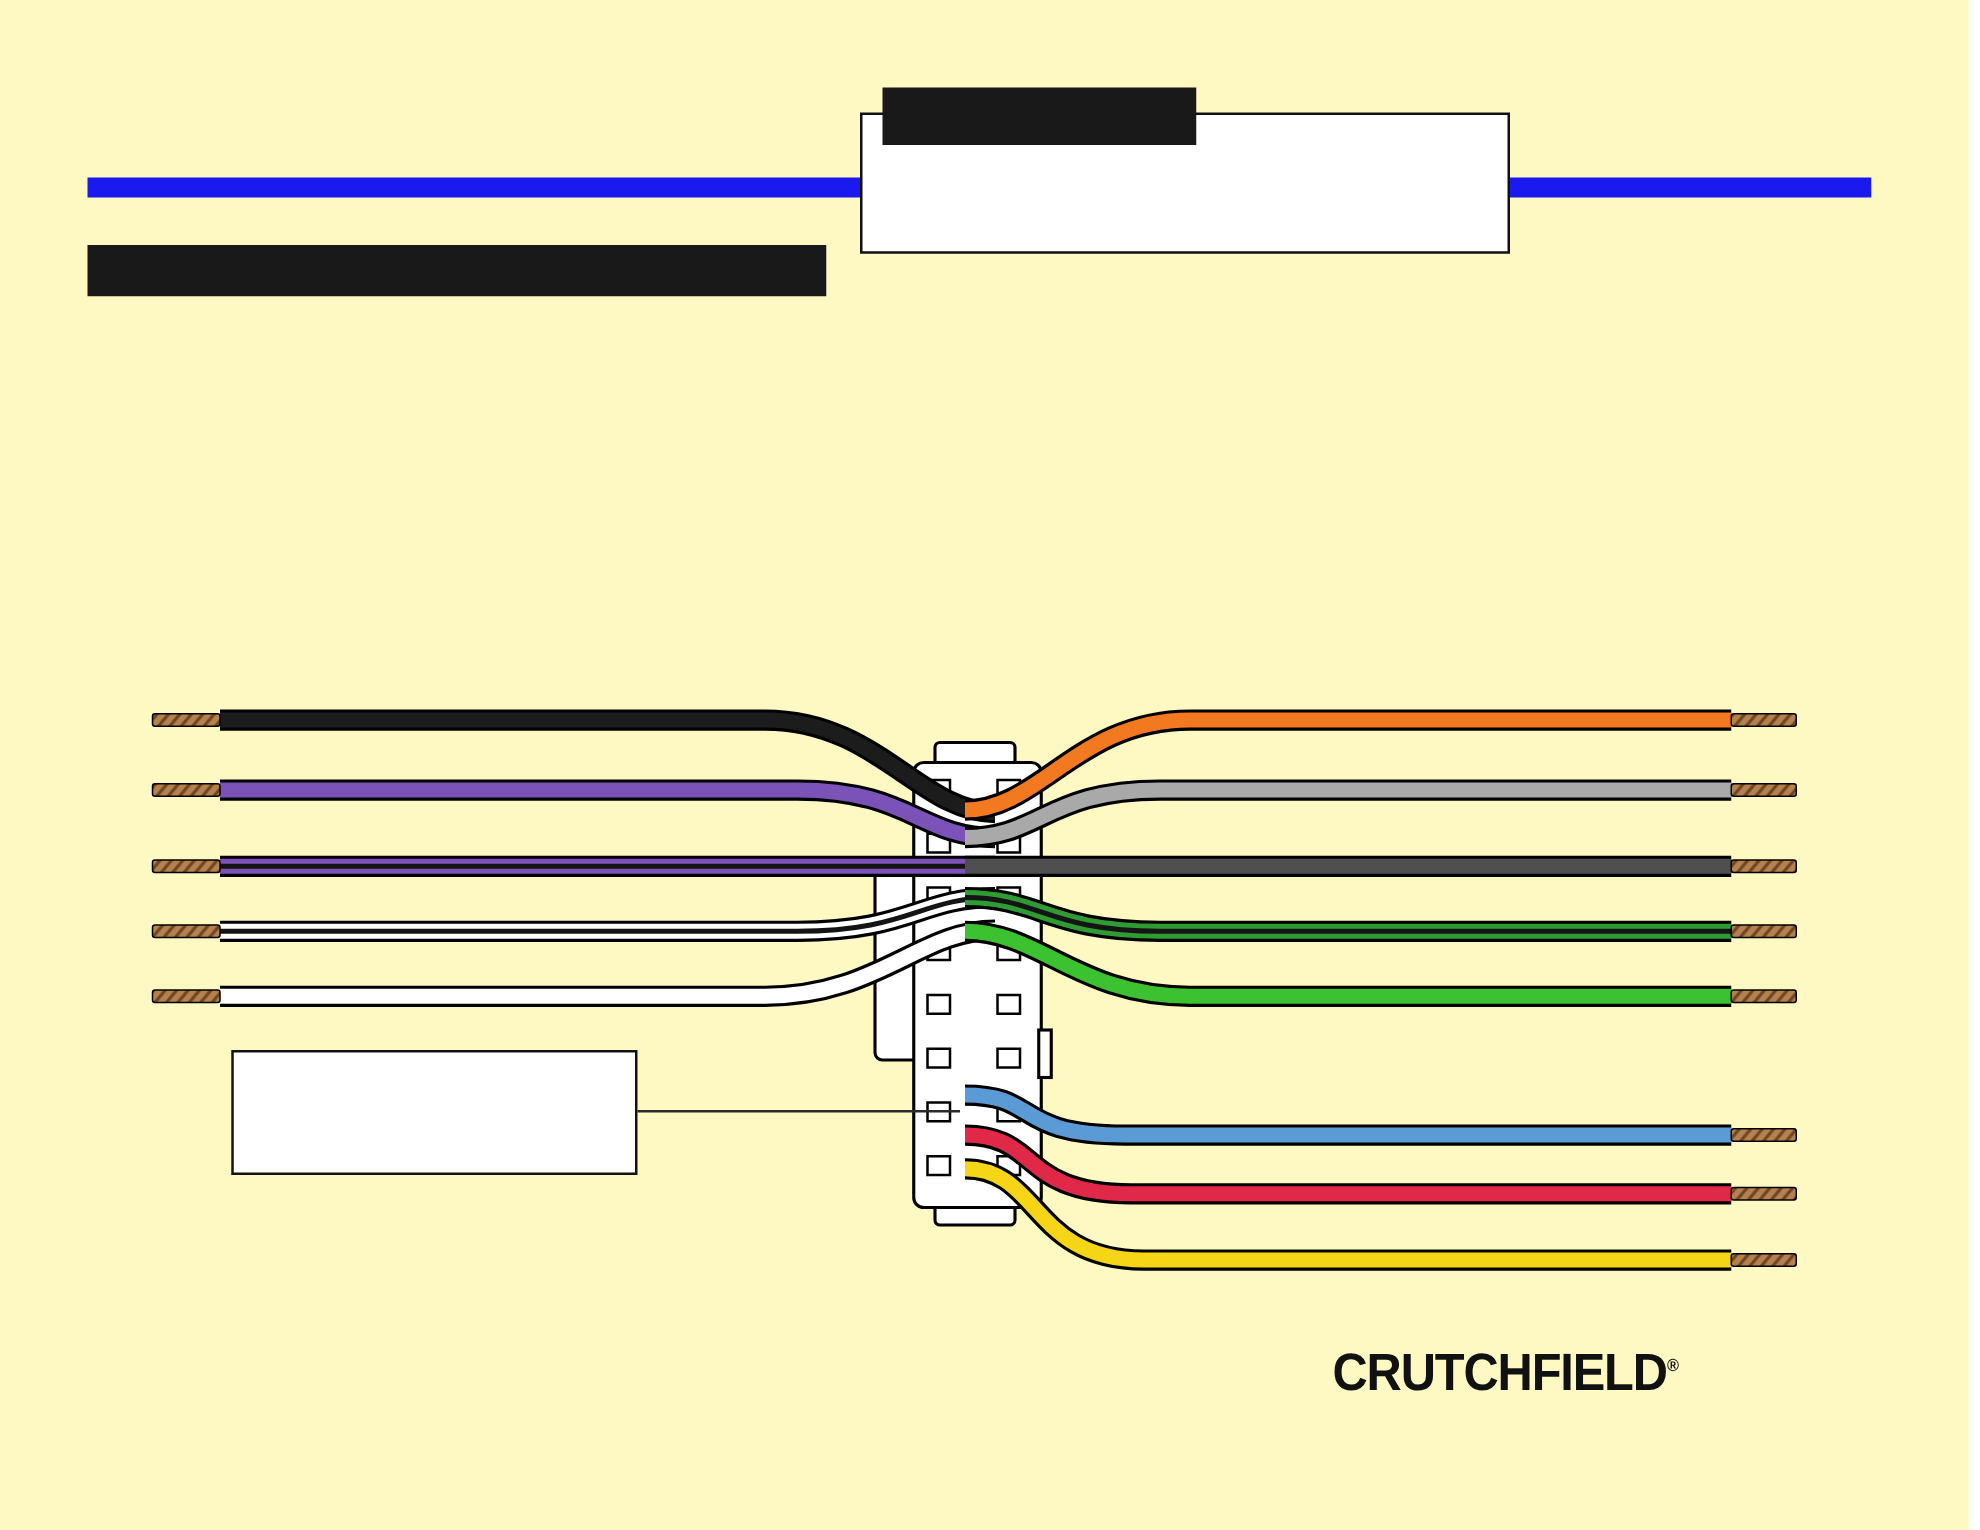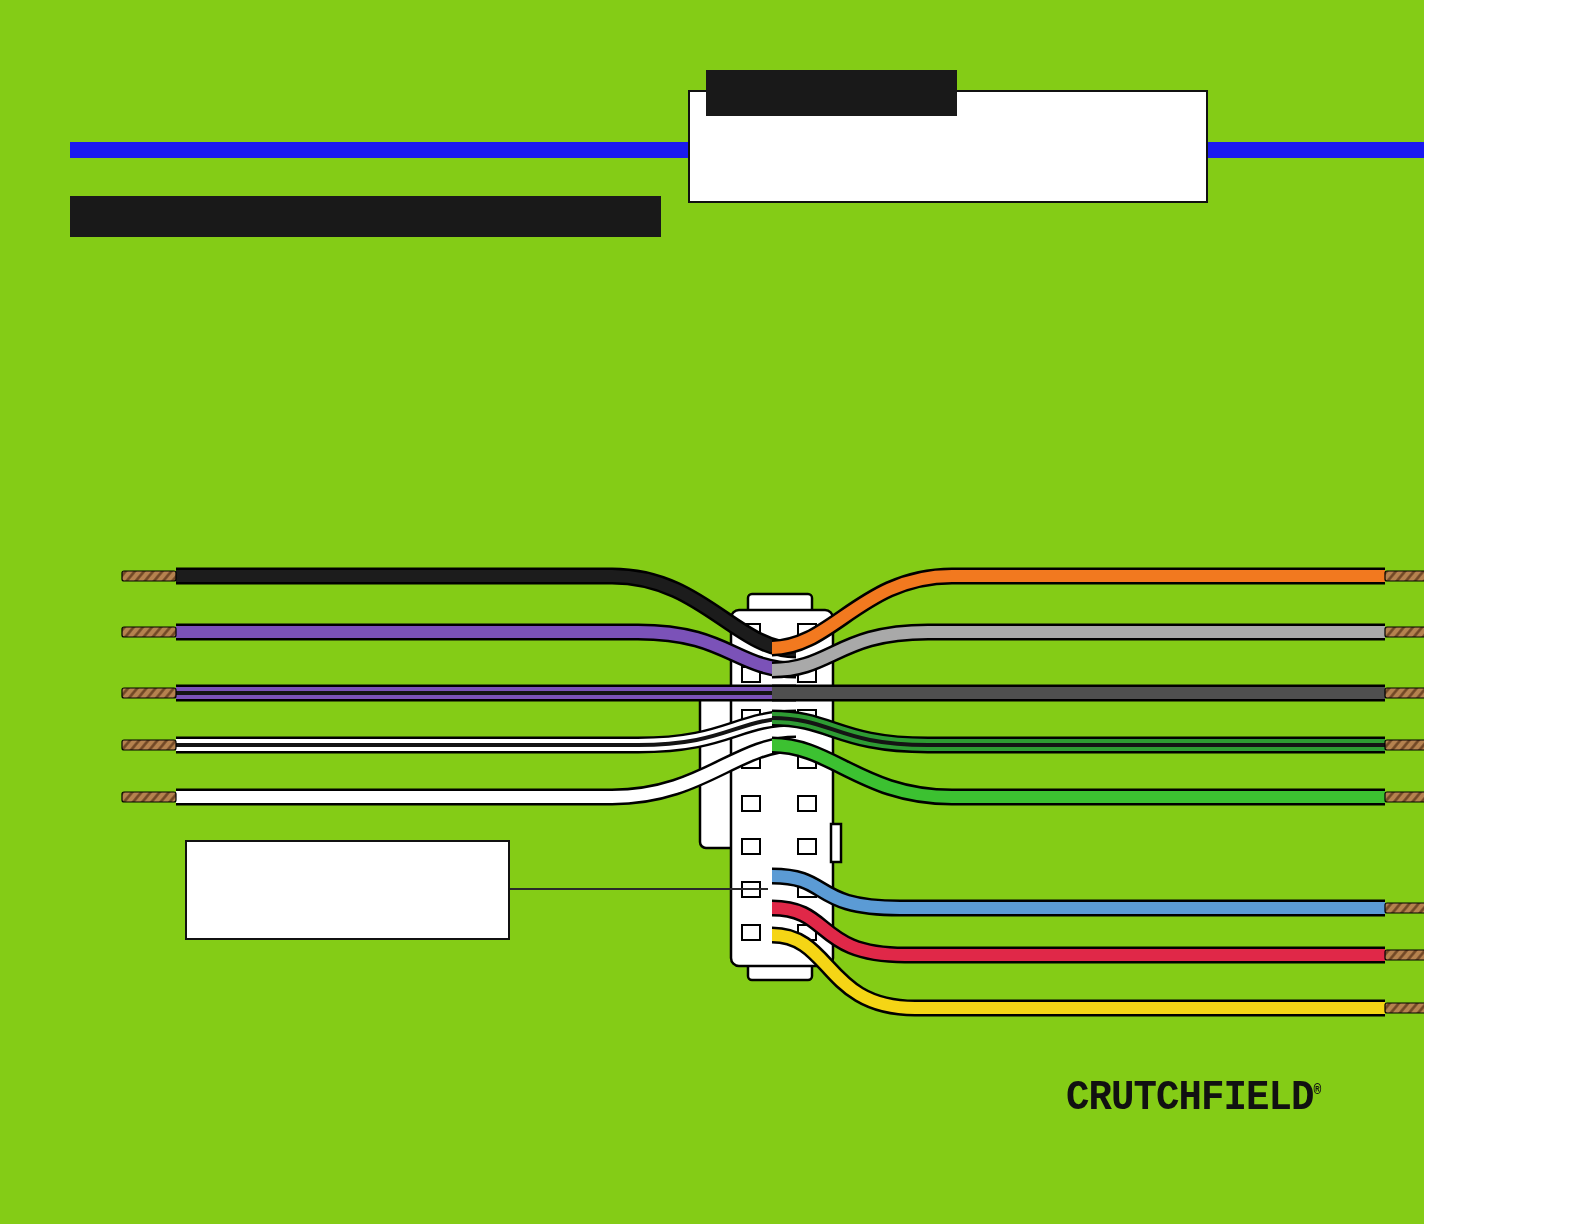--- a/index.html
+++ b/index.html
@@ -1,18 +1,18 @@
 <!DOCTYPE html>
 <html style="--tip-base: #b5824f; --tip-hatch: #6d4423;"><head>
 <meta charset="utf-8">
 <style>
   *{margin:0;padding:0;box-sizing:border-box}
   html,body{background:#ffffff}
-  .page{position:relative;width:1424px;height:1224px;background:#84cc16;overflow:hidden;
-        font-family:Liberation Mono, monospace}
+  .page{position:relative;width:1575px;height:1224px;background:#fef9c3;overflow:hidden;
+        font-family:Liberation Sans, sans-serif}
   .blue-rule{position:absolute;left:70px;top:142px;width:1427px;height:16px;background:#1a1af0}
   .black-bar{position:absolute;left:70px;top:196px;width:591px;height:41px;background:#191919}
   .callout{position:absolute;left:688px;top:90px;width:520px;height:113px;background:#fff;border:2px solid #111}
   .title-redact{position:absolute;left:706px;top:70px;width:251px;height:46px;background:#191919}
   .label-box{position:absolute;left:185px;top:840px;width:325px;height:100px;background:#fff;border:2px solid #111;z-index:2}
   #harness{position:absolute;left:0;top:0;width:1584px;height:1224px;z-index:3}
   .conn{fill:#ffffff;stroke:#000;stroke-width:2.5}
   .pin{fill:#ffffff;stroke:#000;stroke-width:2}
   .leader{stroke:#2a2a2a;stroke-width:2}
   .tip-base{fill:var(--tip-base,#b5824f)}

